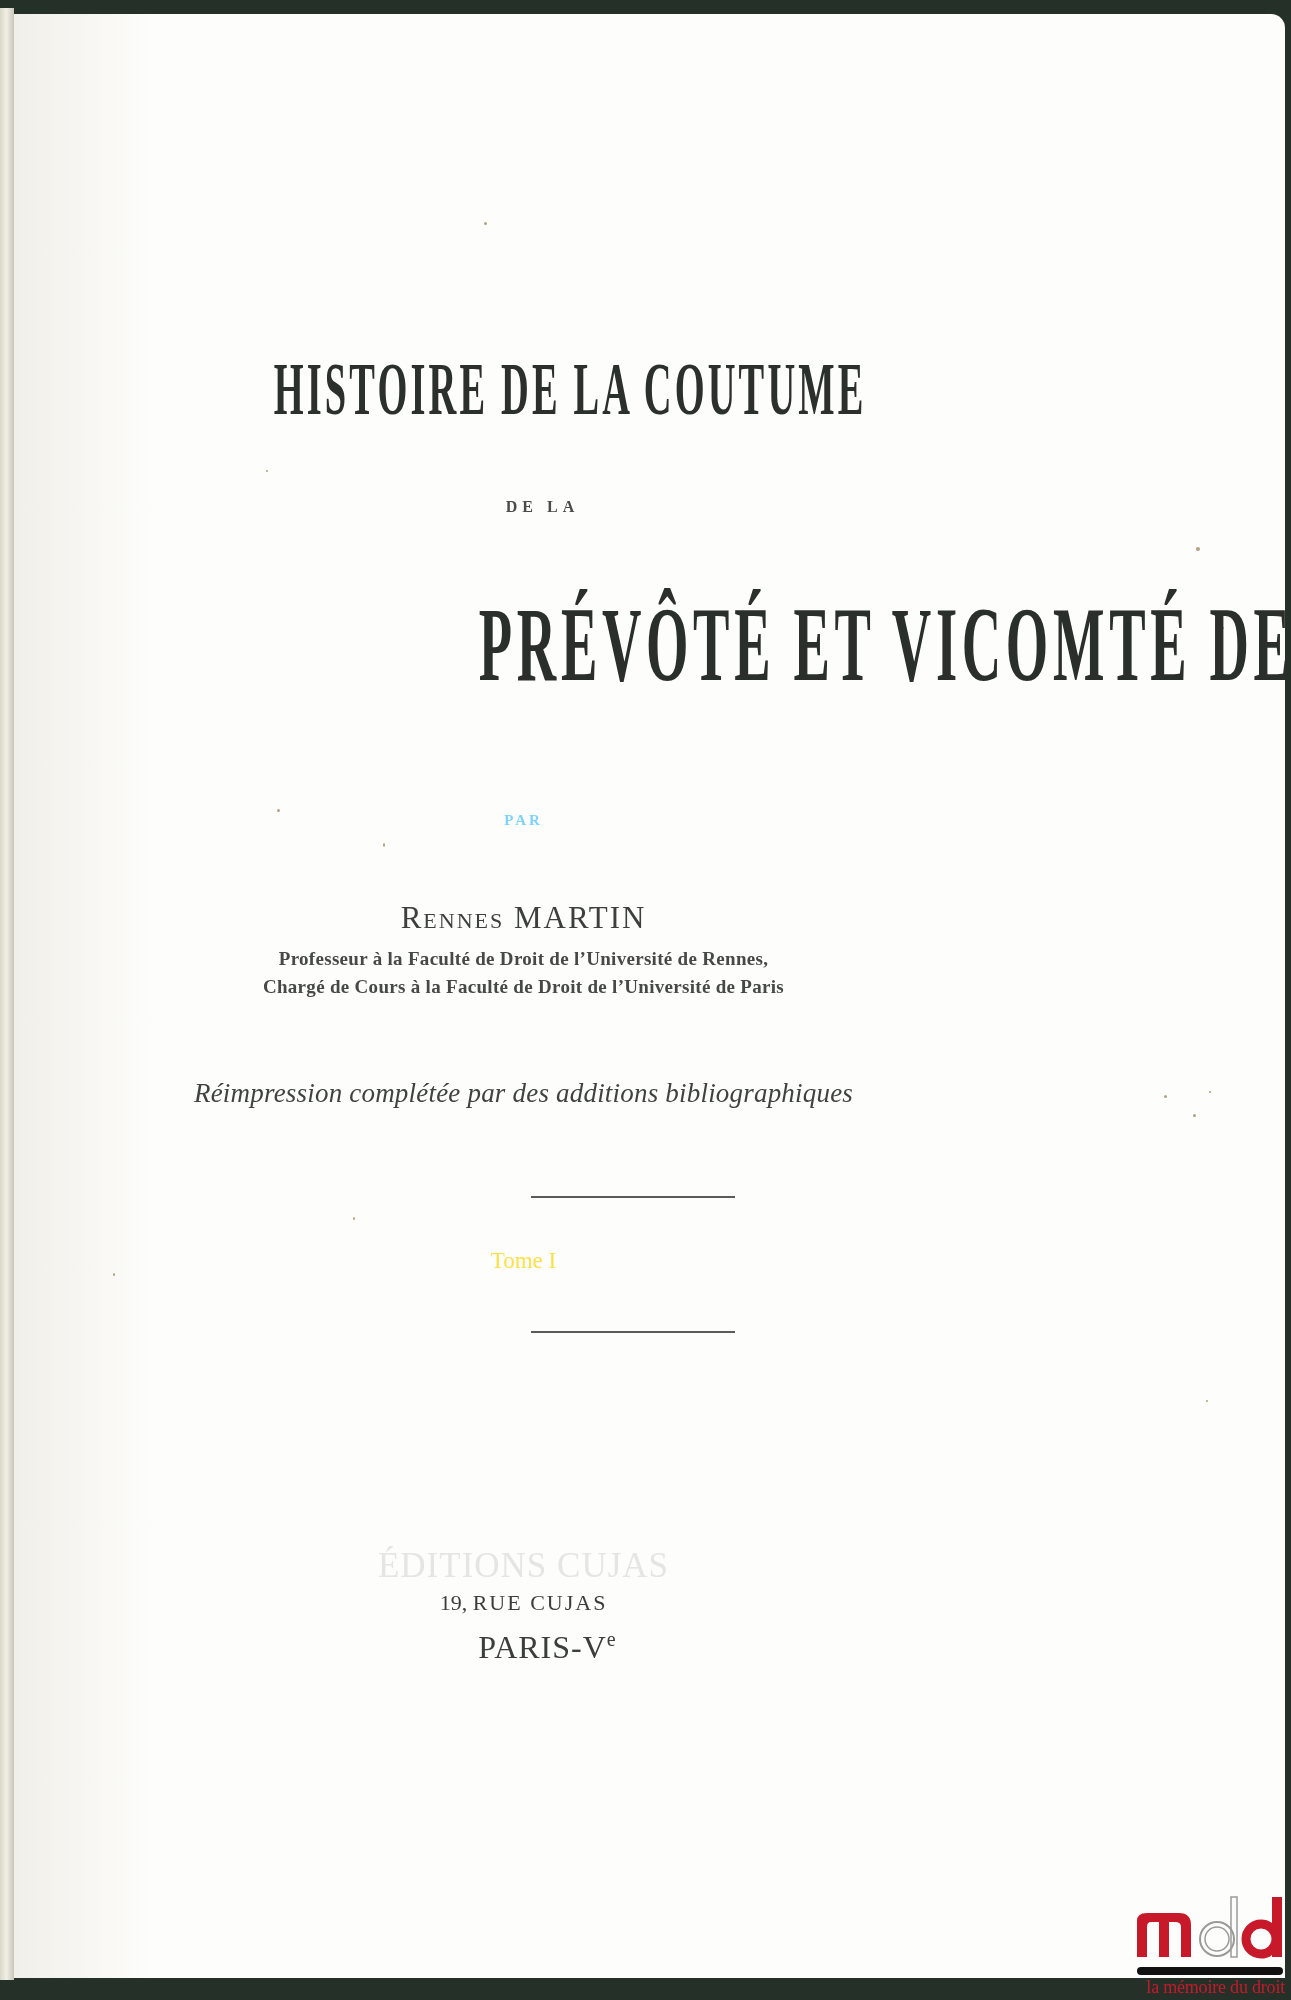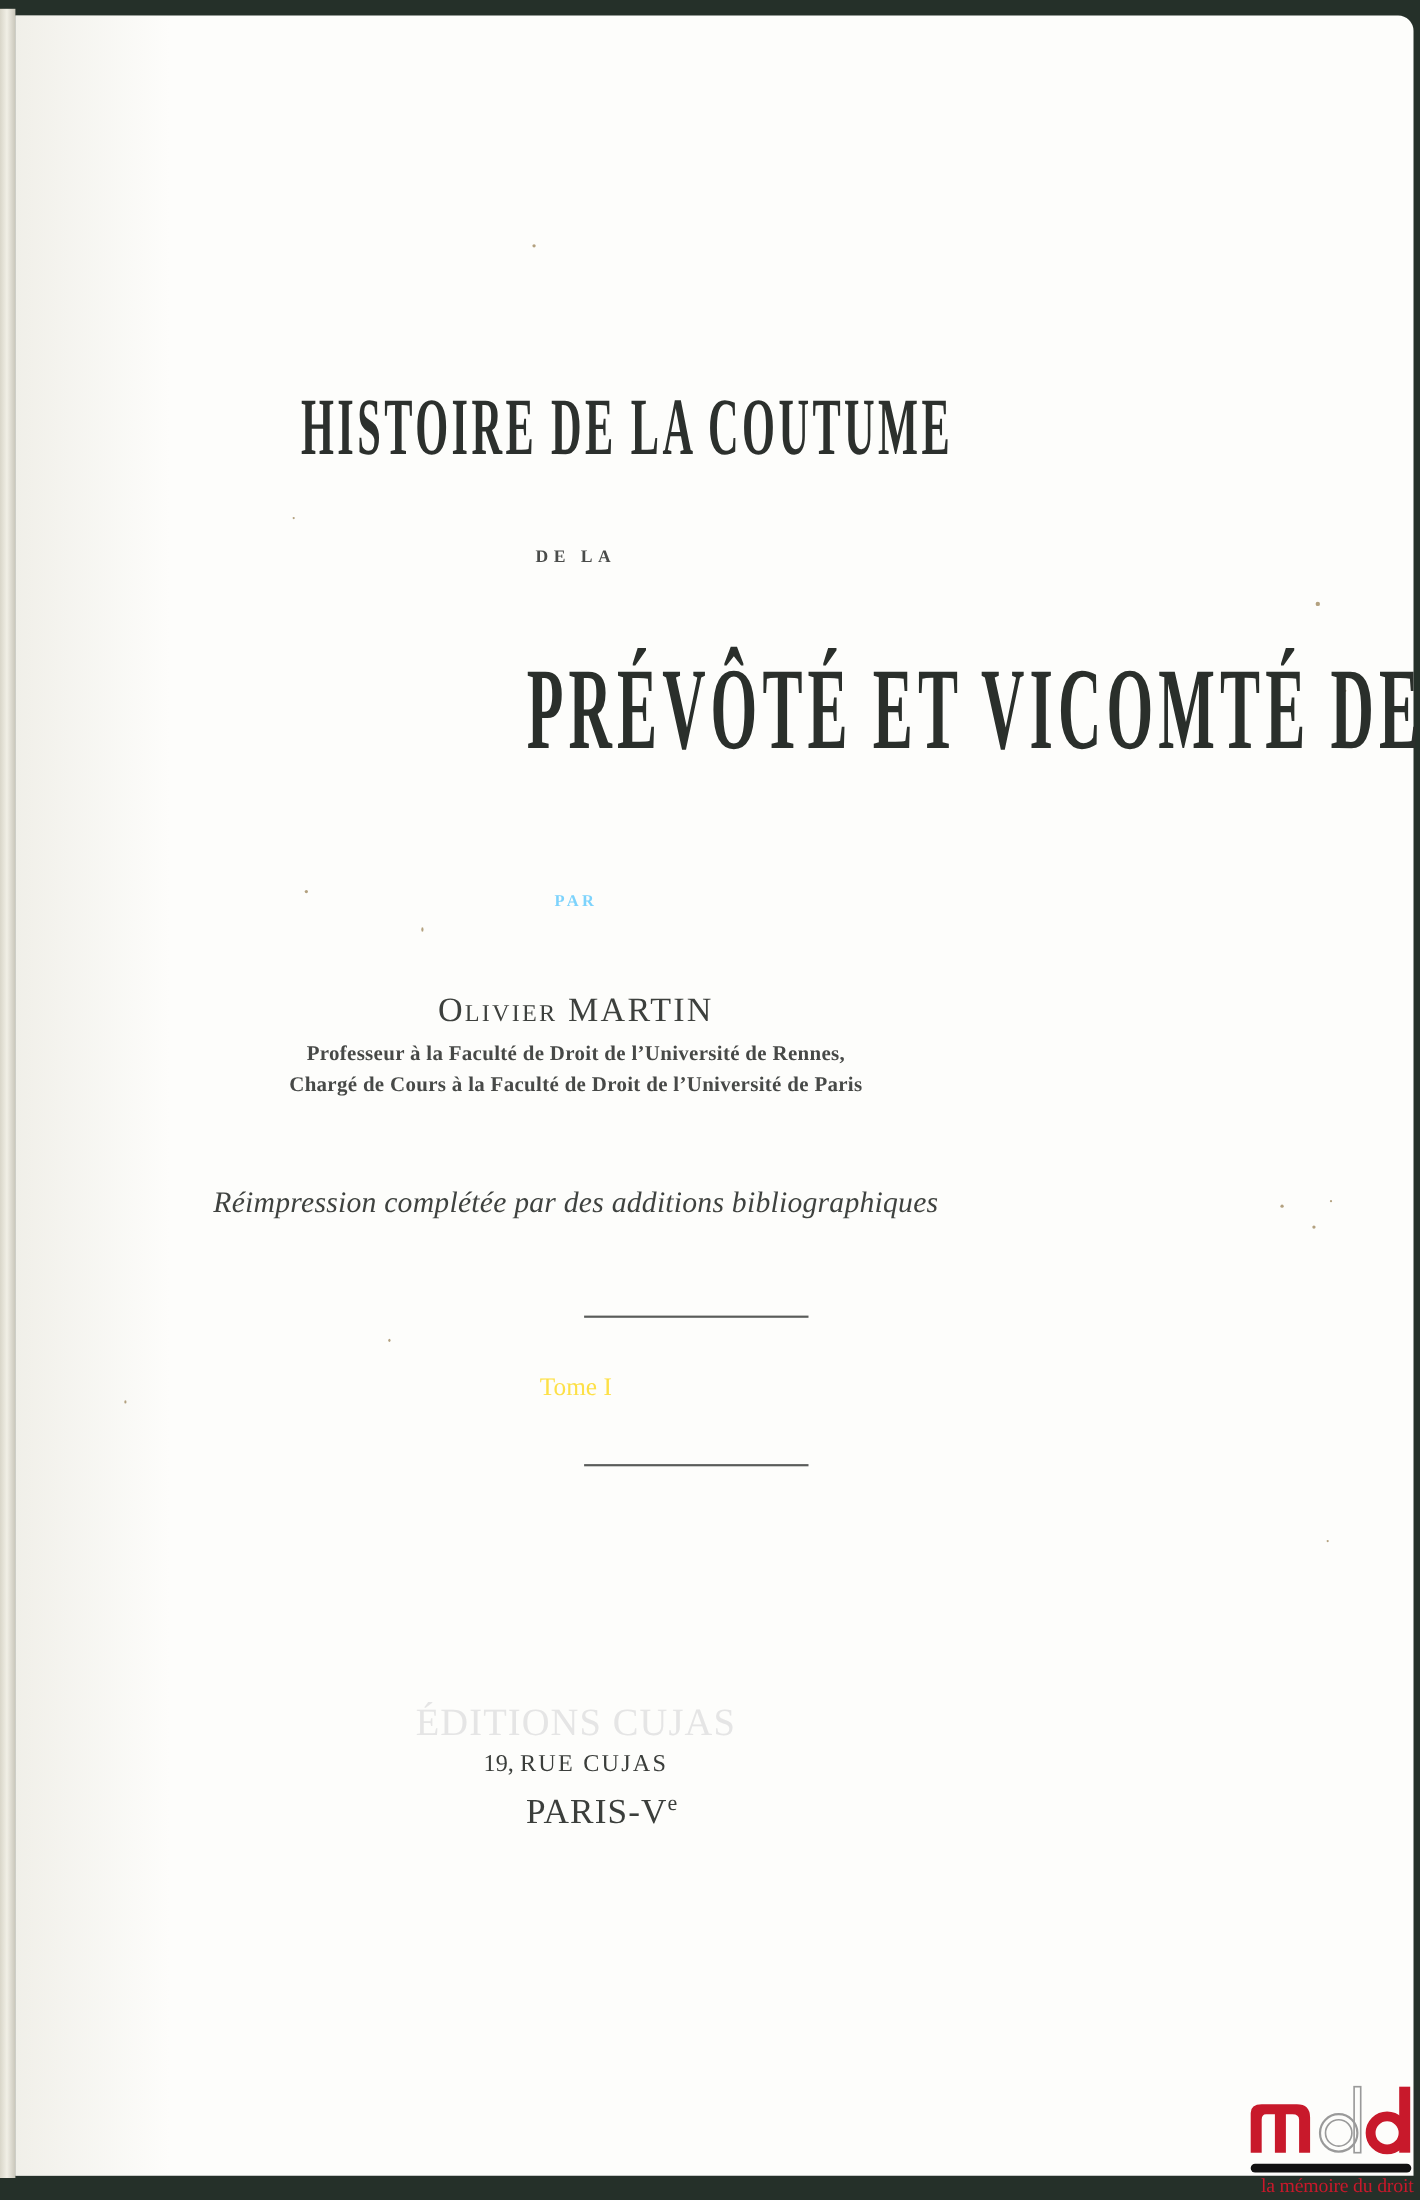--- a/index.html
+++ b/index.html
@@ -24,21 +24,21 @@
     .line {
       position: absolute; left: 0; width: 1047px; text-align: center;
       color: #2f332f; white-space: nowrap;
     }
     .condensed {
       display: inline-block; font-family: "Liberation Serif", serif; font-weight: bold;
       transform-origin: center center;
     }
     .heading1 { top: 356px; font-size: 74px; line-height: 66px; }
     .heading1 .condensed { transform: scaleX(0.52); letter-spacing: 6px; color: #2c302d; }
-    .dela { top: 498px; font-size: 16px; font-weight: bold; letter-spacing: 5px; color: #4a4c4a; }
+    .dela { top: 498px; font-size: 16px; font-weight: bold; letter-spacing: 5px; color: #4a4c4a; padding-left: 19px; }
     .heading2 { top: 597px; font-size: 106px; line-height: 96px; }
     .heading2 .condensed { transform: scaleX(0.515); letter-spacing: 9px; color: #2a2f2b; }
     .par { top: 812px; font-size: 15px; font-weight: bold; letter-spacing: 3px; color: #7dd3fc; }
     .author { top: 900px; font-size: 31px; letter-spacing: 2px; color: #3d403d; }
     .author .sc { font-variant: small-caps; font-size: 31px; letter-spacing: 2px; }
     .affil { font-size: 19px; font-weight: bold; color: #474947; letter-spacing: 0.3px; }
     .affil1 { top: 948px; }
     .affil2 { top: 976px; }
     .reimp { top: 1078px; font-size: 27px; font-style: italic; color: #3f423f; letter-spacing: 0.2px; }
     .rule {
@@ -87,21 +87,21 @@
 
 <div class="line dela">DE LA</div>
 
 <div class="line heading2">
   <span class="condensed">PRÉVÔTÉ ET VICOMTÉ DE PARIS</span>
 </div>
 
 <div class="line par">PAR</div>
 
 <div class="line author">
-  <span class="sc">Olivier</span>
+  <span class="sc">Rennes</span>
   <span>MARTIN</span>
 </div>
 
 <div class="line affil affil1">Professeur à la Faculté de Droit de l’Université de Rennes,</div>
 <div class="line affil affil2">Chargé de Cours à la Faculté de Droit de l’Université de Paris</div>
 
 <div class="line reimp">Réimpression complétée par des additions bibliographiques</div>
 
 <div class="rule rule1"></div>
 <div class="line tome">Tome I</div>

